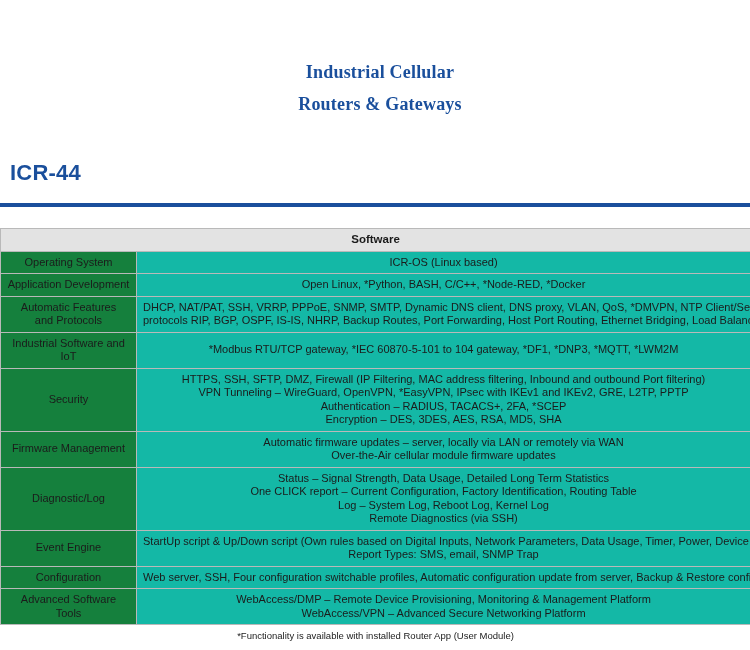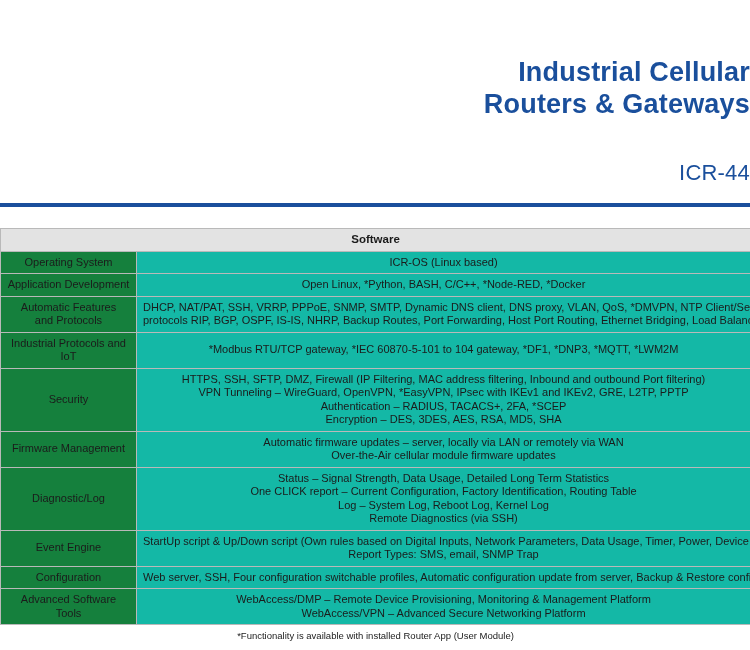--- a/index.html
+++ b/index.html
@@ -25,39 +25,39 @@
     top: 0;
     left: 0;
     width: 750px;
     height: 210px;
   }
   .doc-title {
     position: absolute;
     right: 0;
     top: 56px;
     width: 740px;
-    text-align: right;
+    text-align: center;
     color: #1a4f9c;
     font-weight: bold;
-    font-size: 27px;
+    font-size: 18px;
     line-height: 32px;
     letter-spacing: 0.2px;
-    font-family: Liberation Sans, sans-serif;
+    font-family: Liberation Serif, serif;
   }
   .doc-title .line2 {
     display: block;
   }
   .model-title {
     position: absolute;
     right: 0;
     top: 160px;
     width: 740px;
-    text-align: right;
+    text-align: left;
     color: #1a4f9c;
-    font-weight: normal;
+    font-weight: bold;
     font-size: 22px;
     letter-spacing: 0.2px;
   }
   .blue-rule {
     position: absolute;
     left: 0;
     top: 203px;
     width: 750px;
     height: 4px;
     background: #1a4f9c;
@@ -159,21 +159,21 @@
           <span class="ln">and Protocols</span>
         </td>
         <td class="value clipped">
           <span class="ln">DHCP, NAT/PAT, SSH, VRRP, PPPoE, SNMP, SMTP, Dynamic DNS client, DNS proxy, VLAN, QoS, *DMVPN, NTP Client/Server, *Routing</span>
           <span class="ln">protocols RIP, BGP, OSPF, IS-IS, NHRP, Backup Routes, Port Forwarding, Host Port Routing, Ethernet Bridging, Load Balancing, IPv6 Dual St</span>
         </td>
       </tr>
 
       <tr>
         <td class="label">
-          <span class="ln">Industrial Protocols and IoT</span>
+          <span class="ln">Industrial Software and IoT</span>
         </td>
         <td class="value">
           <span class="ln">*Modbus RTU/TCP gateway, *IEC 60870-5-101 to 104 gateway, *DF1, *DNP3, *MQTT, *LWM2M</span>
         </td>
       </tr>
 
       <tr>
         <td class="label">
           <span class="ln">Security</span>
         </td>

